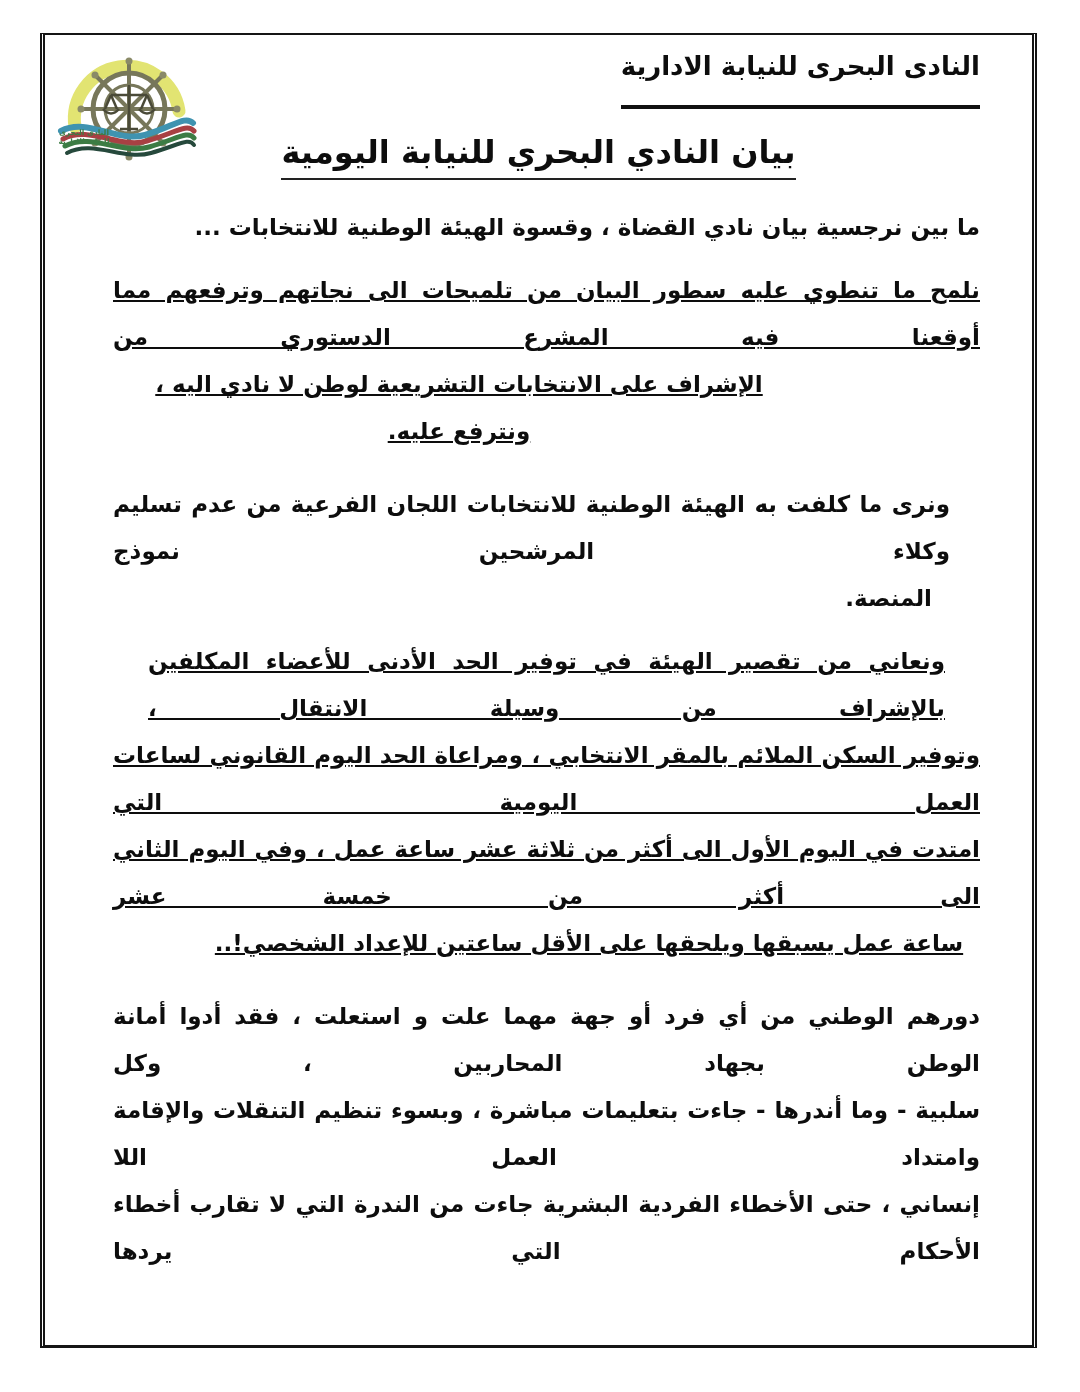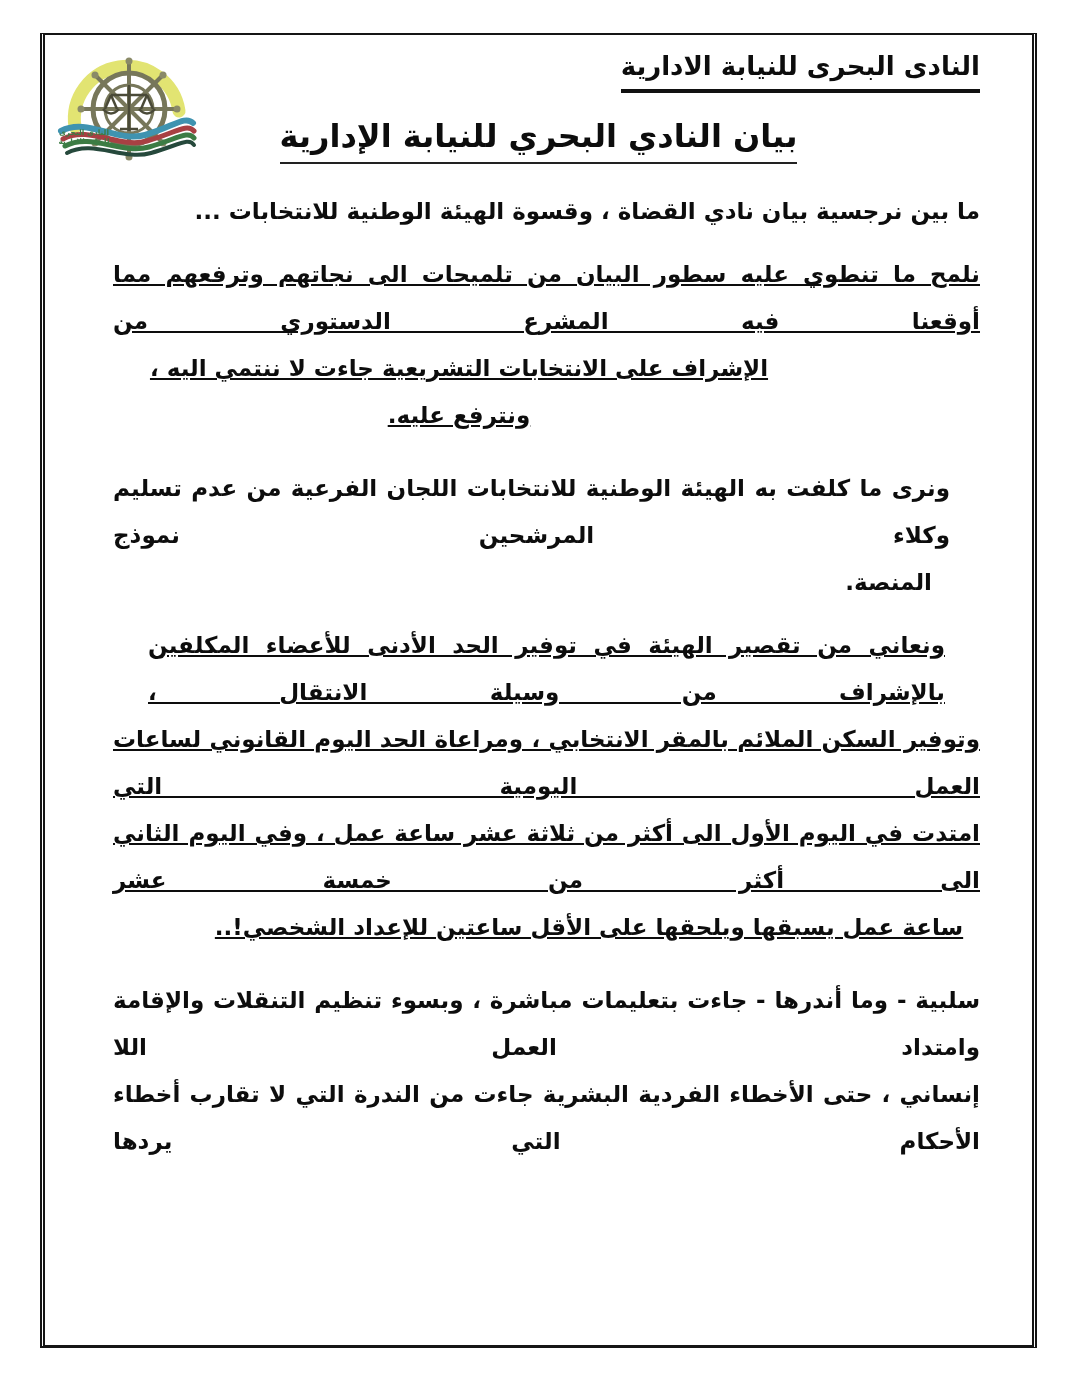--- a/index.html
+++ b/index.html
@@ -7,21 +7,21 @@
        font-family:"DejaVu Sans",sans-serif;color:#0d0d0d;}
   .page-frame{
     position:absolute;left:40px;top:33px;width:997px;height:1315px;
     box-sizing:border-box;background:#ffffff;
     border-left:5px double #151515;border-right:5px double #151515;
     border-top:2px solid #151515;border-bottom:3px solid #151515;
     direction:rtl;
   }
   .logo{position:absolute;left:12px;top:4px;width:140px;height:130px;}
   .header-line{margin:16px 52px 0 0;text-align:right;font-size:26px;font-weight:bold;}
-  .header-line span{border-bottom:4px solid #111;padding-bottom:8px;display:inline-block;}
+  .header-line span{border-bottom:4px solid #111;padding-bottom:24px;display:inline-block;}
   .doc-title{margin-top:24px;text-align:center;font-size:32px;font-weight:bold;}
   .doc-title span{border-bottom:2px solid #222;padding-bottom:7px;display:inline-block;}
   .body-text{padding:0 52px 0 68px;font-size:23px;font-weight:bold;line-height:47px;}
   .intro{margin-top:24px;text-align:right;}
   .para{margin:0;}
   .mt-s{margin-top:16px;text-decoration:underline;}
   .mt-l{margin-top:26px;}
   .ln{white-space:normal;}
   .jl{text-align:justify;text-align-last:justify;}
   .ind{padding-right:30px;}
@@ -83,44 +83,45 @@
       <text x="27" y="96">النادى البحرى</text>
       <text x="27" y="105">للنيابة الادارية</text>
     </g>
   </svg>
 
   <div class="header-line">
     <span>النادى البحرى للنيابة الادارية</span>
   </div>
 
   <div class="doc-title">
-    <span>بيان النادي البحري للنيابة الإدارية</span>
+    <span>بيان النادي البحري للنيابة اليومية</span>
   </div>
 
   <div class="body-text">
 
     <div class="ln intro">ما بين نرجسية بيان نادي القضاة ، وقسوة الهيئة الوطنية للانتخابات ...</div>
 
     <div class="para mt-s">
       <div class="ln jl">نلمح ما تنطوي عليه سطور البيان من تلميحات الى نجاتهم وترفعهم مما أوقعنا فيه المشرع الدستوري من</div>
-      <div class="ln cl">الإشراف على الانتخابات التشريعية جاءت لا ننتمي اليه ، ونترفع عليه.</div>
+      <div class="ln cl">الإشراف على الانتخابات التشريعية لوطن لا نادي اليه ، ونترفع عليه.</div>
     </div>
 
     <div class="para mt-l">
       <div class="ln jl ind">ونرى ما كلفت به الهيئة الوطنية للانتخابات اللجان الفرعية من عدم تسليم وكلاء المرشحين نموذج</div>
       <div class="ln r48">المنصة.</div>
     </div>
 
     <div class="para mt-s">
       <div class="ln jl in35">ونعاني من تقصير الهيئة في توفير الحد الأدنى للأعضاء المكلفين بالإشراف من وسيلة الانتقال ،</div>
       <div class="ln jl">وتوفير السكن الملائم بالمقر الانتخابي ، ومراعاة الحد اليوم القانوني لساعات العمل اليومية التي</div>
       <div class="ln jl">امتدت في اليوم الأول الى أكثر من ثلاثة عشر ساعة عمل ، وفي اليوم الثاني الى أكثر من خمسة عشر</div>
       <div class="ln cr">ساعة عمل يسبقها ويلحقها على الأقل ساعتين للإعداد الشخصي!..</div>
     </div>
 
     <div class="para mt-l">
+      <div class="ln jl">دورهم الوطني من أي فرد أو جهة مهما علت و استعلت ، فقد أدوا أمانة الوطن بجهاد المحاربين ، وكل</div>
       <div class="ln jl">سلبية - وما أندرها - جاءت بتعليمات مباشرة ، وبسوء تنظيم التنقلات والإقامة وامتداد العمل اللا</div>
       <div class="ln jl">إنساني ، حتى الأخطاء الفردية البشرية جاءت من الندرة التي لا تقارب أخطاء الأحكام التي يردها</div>
 
     </div>
 
   </div>
 </div>
 
 </body></html>

